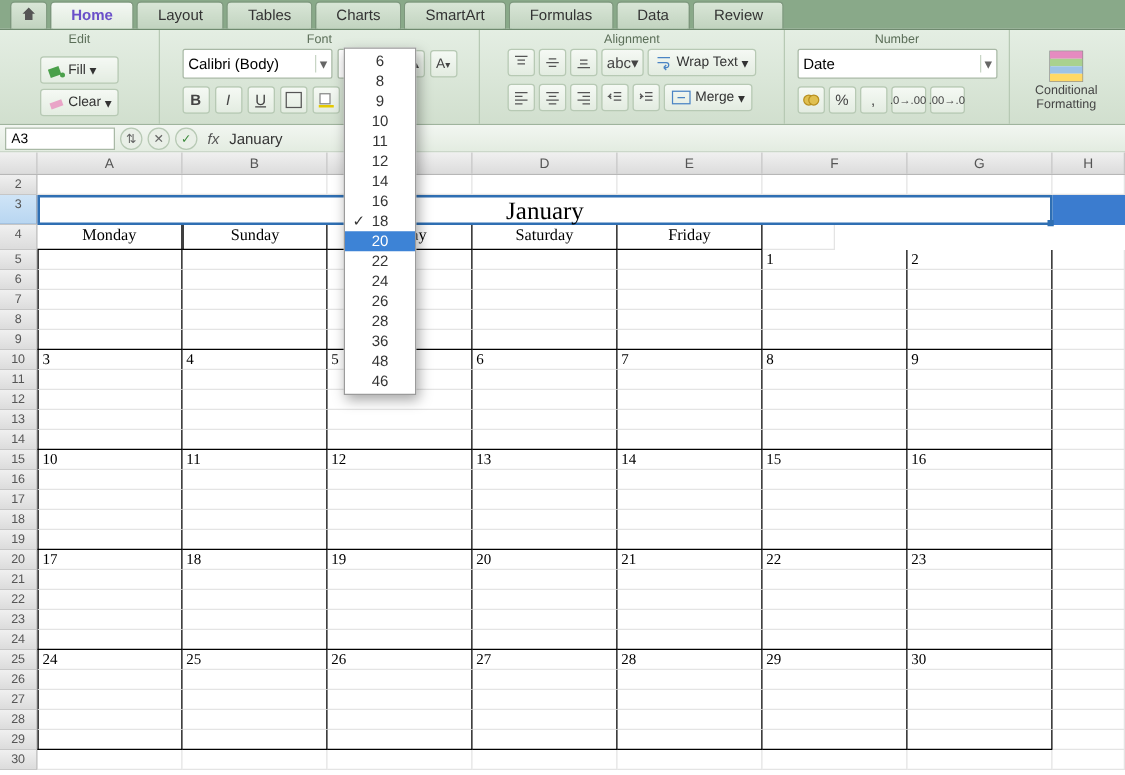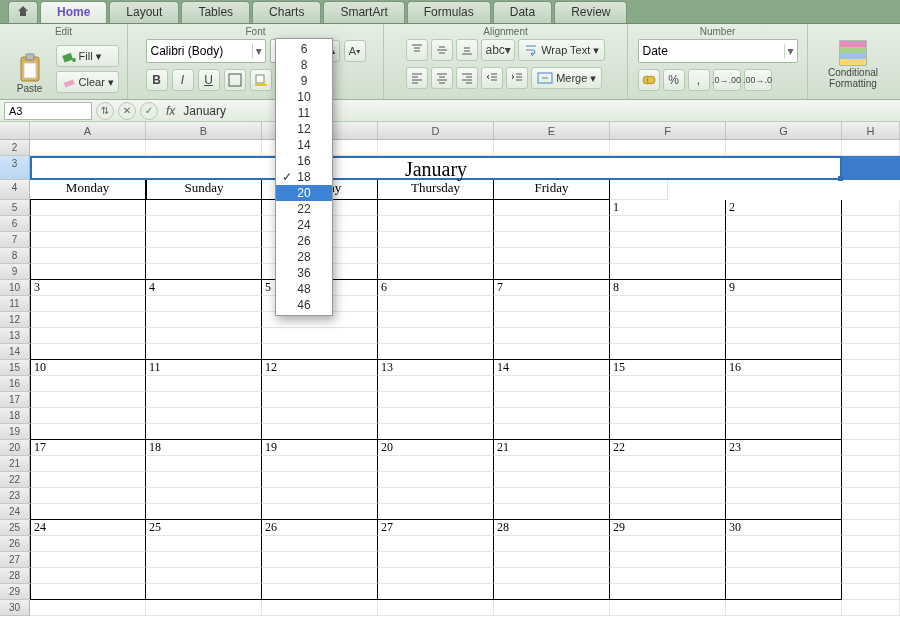--- a/index.html
+++ b/index.html
@@ -102,30 +102,20 @@
   <div class="tab">Formulas</div>
   <div class="tab">Data</div>
   <div class="tab">Review</div>
 </div>
 
 <div class="ribbon">
 
   <div class="group" style="width:128px">
     <div class="group-label">Edit</div>
     <div class="group-body">
-      <div class="big-btn">
-        <span>
-          <svg width="26" height="30">
-              <rect x="4" y="4" width="18" height="24" rx="2" fill="#d9b45c" stroke="#a8853a"></rect>
-              <rect x="9" y="1" width="8" height="6" rx="1" fill="#bbb" stroke="#888"></rect>
-              <rect x="7" y="10" width="12" height="15" fill="#fff" stroke="#ccc"></rect>
-            </svg>
-        </span>
-        <span>Paste</span>
-      </div>
       <div style="display:flex;flex-direction:column;gap:4px">
         <div class="ribbon-btn">
           <span>
             <svg width="14" height="14">
                 <rect x="1" y="5" width="9" height="7" fill="#4aa04a" transform="rotate(-20 6 8)"></rect>
                 <circle cx="12" cy="11" r="2" fill="#4aa04a"></circle>
               </svg>
           </span>
           <span>Fill</span>
           <span>▾</span>
@@ -356,21 +346,21 @@
         <div class="cell cw" style="height: 24px; border-bottom: none; border-right: none;"></div>
         <div class="cell cw" style="height: 24px; border-bottom: none; border-right: none;"></div>
         <div class="cell cw-h" style="height: 24px; border-bottom: none; border-right: none;"></div>
         <div class="title-cell">January<div class="title-handle"></div></div>
       </div>
       <div class="row" style="height: 20px;">
         <div class="rh" style="height: 20px;">4</div>
         <div class="cell cw" style="height: 20px; border-right: 1px solid rgb(0, 0, 0); border-bottom: 1px solid rgb(0, 0, 0); text-align: center; font-family: &quot;Times New Roman&quot;, serif; font-size: 13px;">Monday</div>
         <div class="cell cw" style="height: 20px; border-right: 1px solid rgb(0, 0, 0); border-left: 1px solid rgb(0, 0, 0); border-bottom: 1px solid rgb(0, 0, 0); text-align: center; font-family: &quot;Times New Roman&quot;, serif; font-size: 13px;">Sunday</div>
         <div class="cell cw" style="height: 20px; border-right: 1px solid rgb(0, 0, 0); border-bottom: 1px solid rgb(0, 0, 0); text-align: center; font-family: &quot;Times New Roman&quot;, serif; font-size: 13px;">Tuesday</div>
-        <div class="cell cw" style="height: 20px; border-right: 1px solid rgb(0, 0, 0); border-bottom: 1px solid rgb(0, 0, 0); text-align: center; font-family: &quot;Times New Roman&quot;, serif; font-size: 13px;">Thursday</div>
+        <div class="cell cw" style="height: 20px; border-right: 1px solid rgb(0, 0, 0); border-bottom: 1px solid rgb(0, 0, 0); text-align: center; font-family: &quot;Times New Roman&quot;, serif; font-size: 13px;">Saturday</div>
         <div class="cell cw" style="height: 20px; border-right: 1px solid rgb(0, 0, 0); border-bottom: 1px solid rgb(0, 0, 0); text-align: center; font-family: &quot;Times New Roman&quot;, serif; font-size: 13px;">Friday</div>
         <div class="cell cw-h" style="height: 20px;"></div>
       </div>
       <div class="row" style="height: 16px;">
         <div class="rh" style="height: 16px;">5</div>
         <div class="cell cw" style="height: 16px; border-right: 1px solid rgb(0, 0, 0); border-left: 1px solid rgb(0, 0, 0); padding: 0px 3px; font-family: &quot;Times New Roman&quot;, serif;"></div>
         <div class="cell cw" style="height: 16px; border-right: 1px solid rgb(0, 0, 0); padding: 0px 3px; font-family: &quot;Times New Roman&quot;, serif;"></div>
         <div class="cell cw" style="height: 16px; border-right: 1px solid rgb(0, 0, 0); padding: 0px 3px; font-family: &quot;Times New Roman&quot;, serif;"></div>
         <div class="cell cw" style="height: 16px; border-right: 1px solid rgb(0, 0, 0); padding: 0px 3px; font-family: &quot;Times New Roman&quot;, serif;"></div>
         <div class="cell cw" style="height: 16px; border-right: 1px solid rgb(0, 0, 0); padding: 0px 3px; font-family: &quot;Times New Roman&quot;, serif;"></div>

